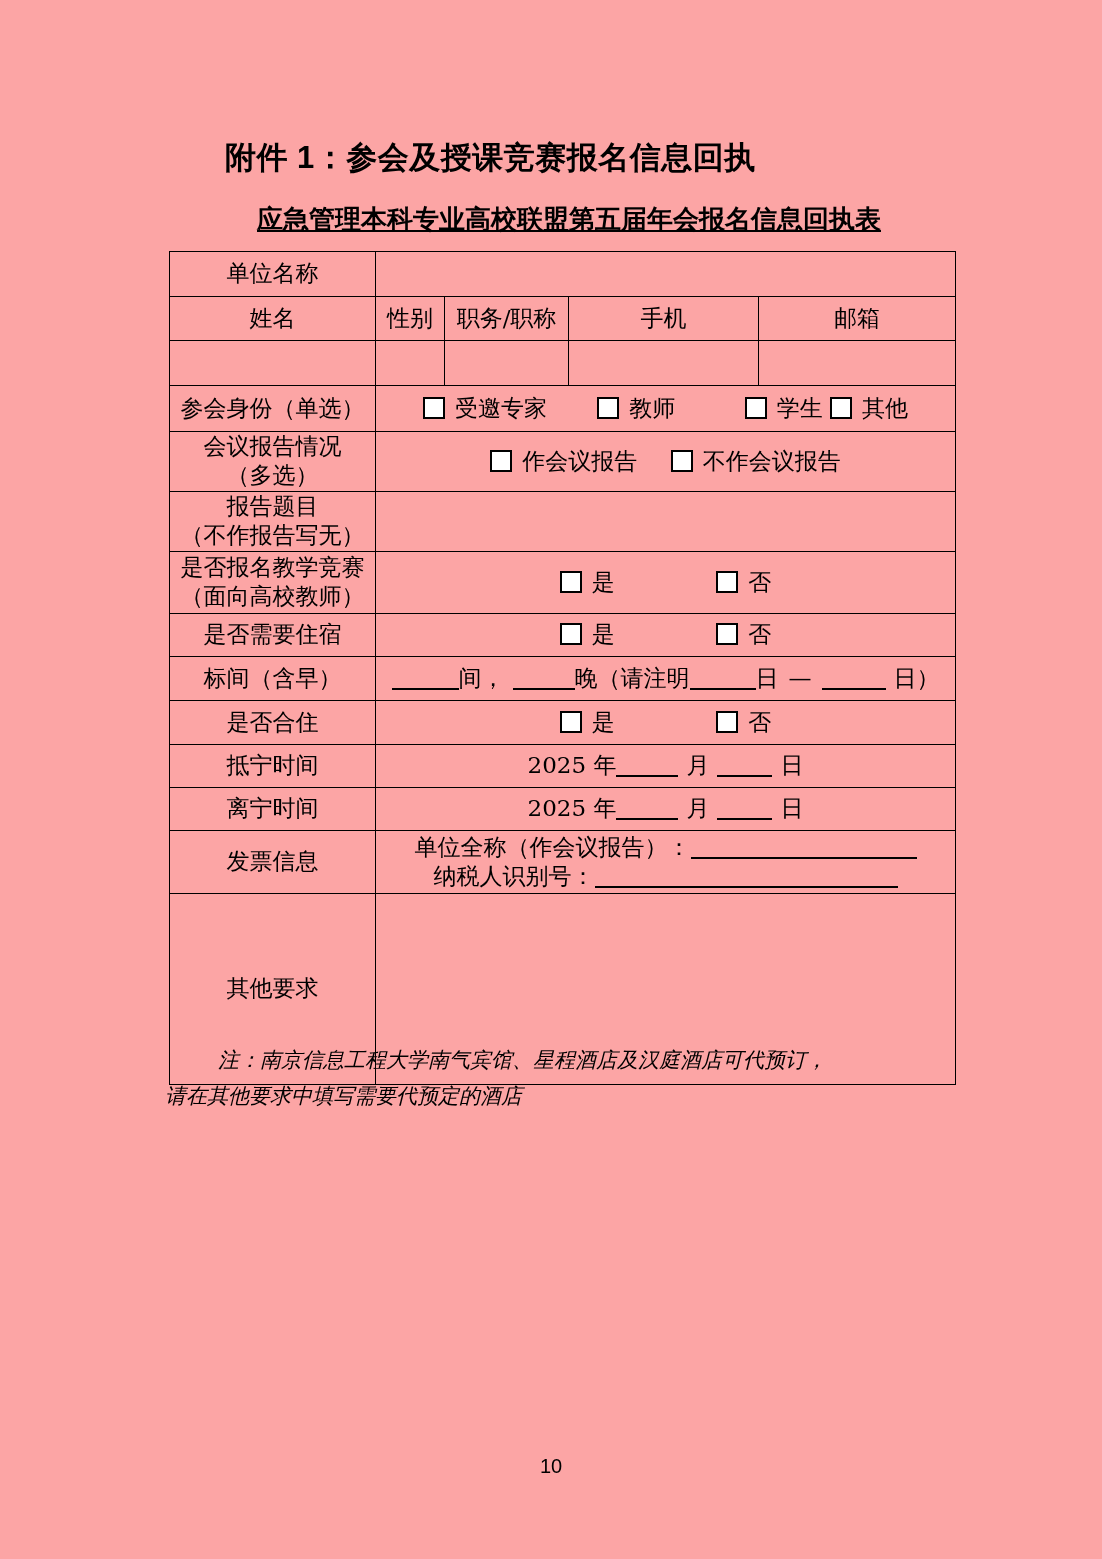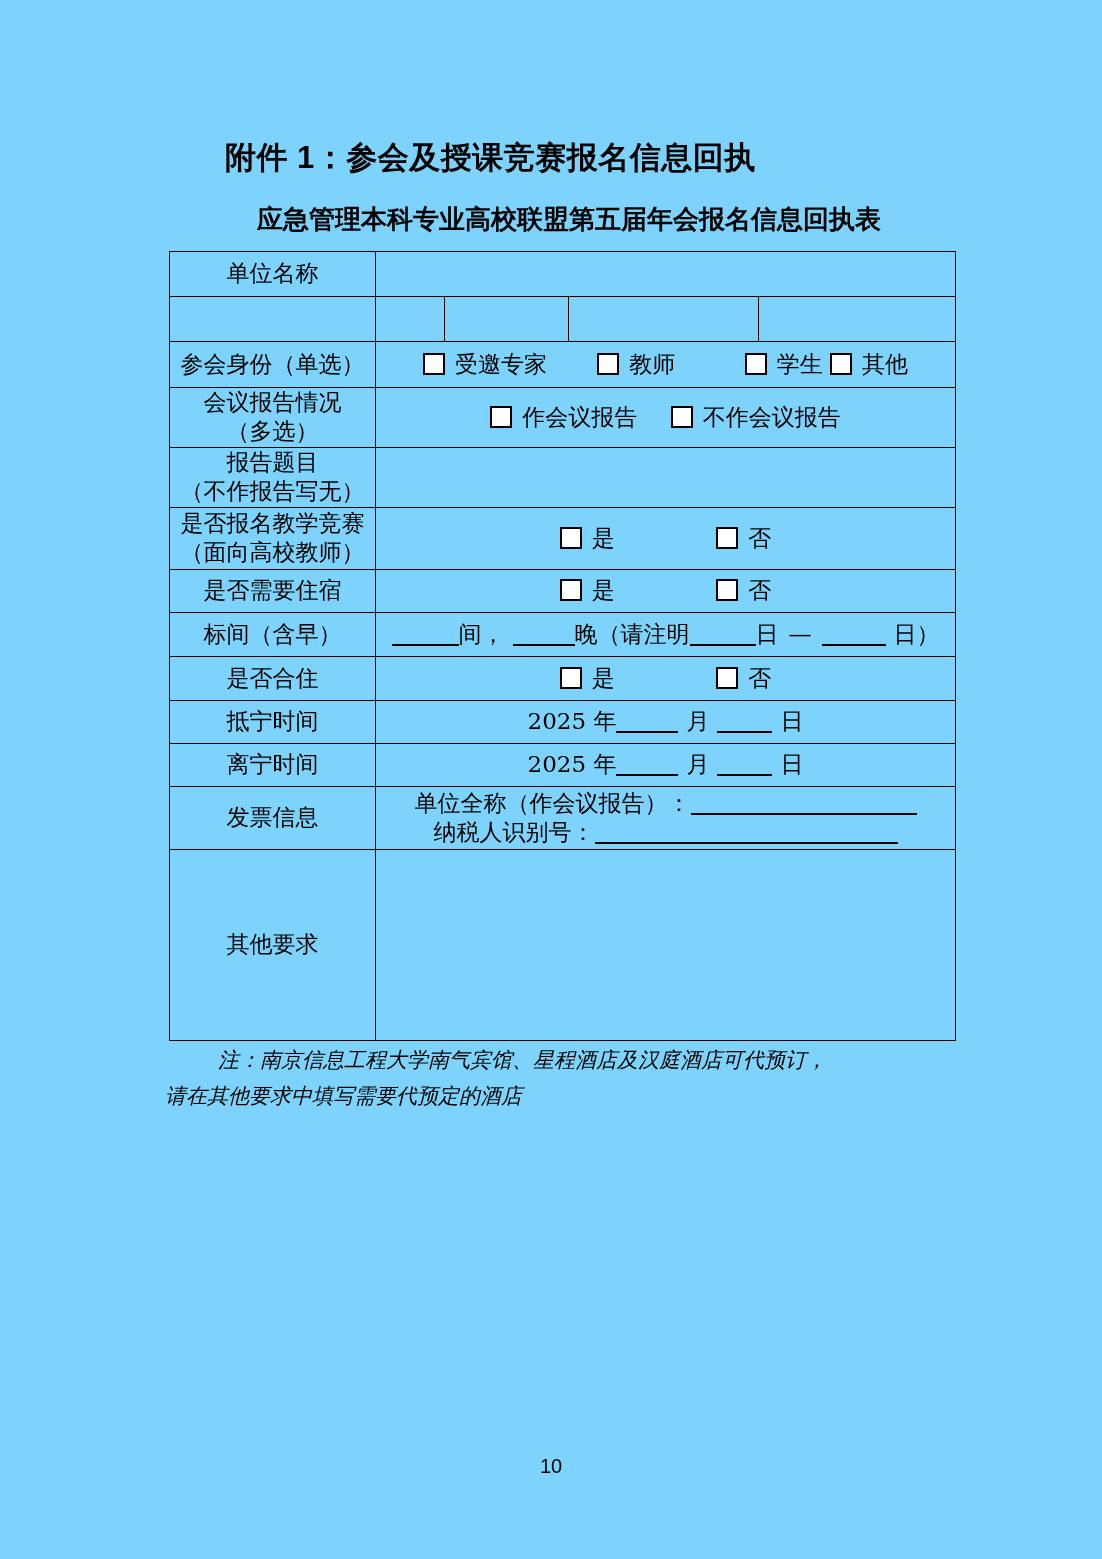--- a/index.html
+++ b/index.html
@@ -1,32 +1,33 @@
 <!DOCTYPE html>
 <html><head>
 <meta charset="utf-8">
 <style>
   html,body{margin:0;padding:0;background:#ffffff;}
   .page{
     position:relative;
     width:1102px;height:1559px;
-    background:#7dd3fc;color:#000;
+    background:#fca5a5;color:#000;
     font-family:"DejaVu Serif", serif;
     overflow:hidden;
   }
   .attachment-title{
     position:absolute;left:225px;top:139px;
     font-family:"Liberation Sans", sans-serif;
     font-weight:700;font-size:31px;line-height:1.25;
     letter-spacing:0.5px;white-space:nowrap;
   }
   .form-title{
     position:absolute;left:169px;top:203px;width:800px;
     text-align:center;font-weight:700;font-size:26px;line-height:1.3;
     white-space:nowrap;
+    text-decoration:underline;
   }
   table.reg{
     position:absolute;left:169px;top:251px;
     border-collapse:collapse;table-layout:fixed;
     width:786px;
     font-size:23px;
   }
   table.reg td{
     border:1px solid #000;
     padding:0;
@@ -93,20 +94,27 @@
         <col style="width:190px">
         <col style="width:197px">
     </colgroup>
 
     <tbody>
         <tr class="r1">
       <td class="lbl">单位名称</td>
       <td colspan="4"></td>
     </tr>
 
+    <tr class="r2">
+      <td class="lbl">姓名</td>
+      <td class="lbl">性别</td>
+      <td class="lbl">职务/职称</td>
+      <td class="lbl">手机</td>
+      <td class="lbl">邮箱</td>
+    </tr>
 
     <tr class="r3">
       <td></td>
       <td></td>
       <td></td>
       <td></td>
       <td></td>
     </tr>
 
     <tr class="r4">

